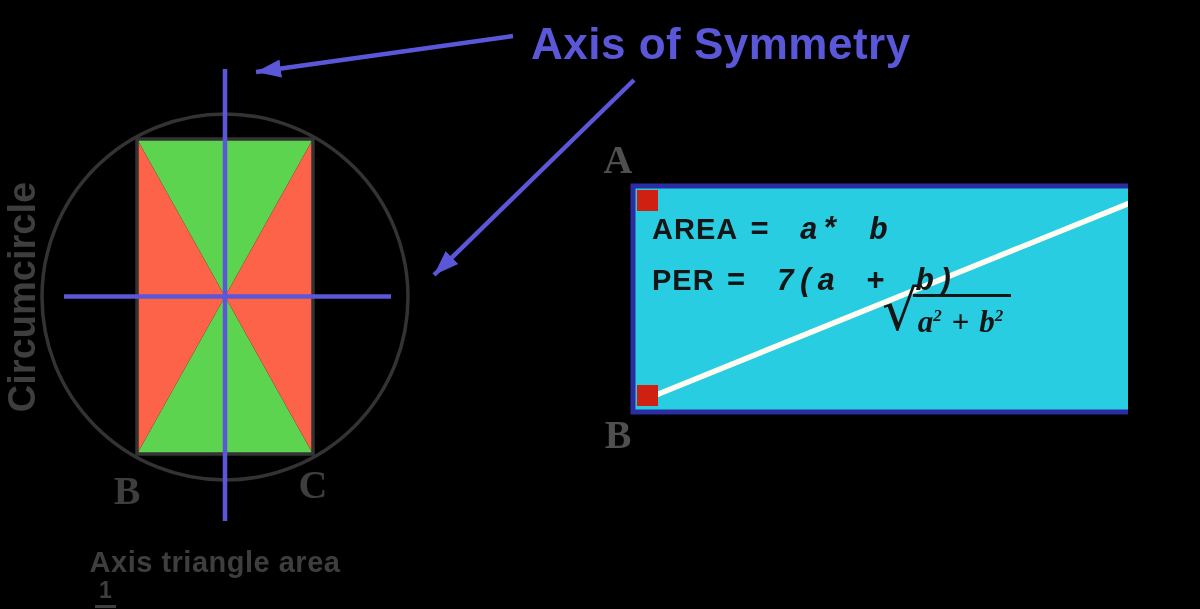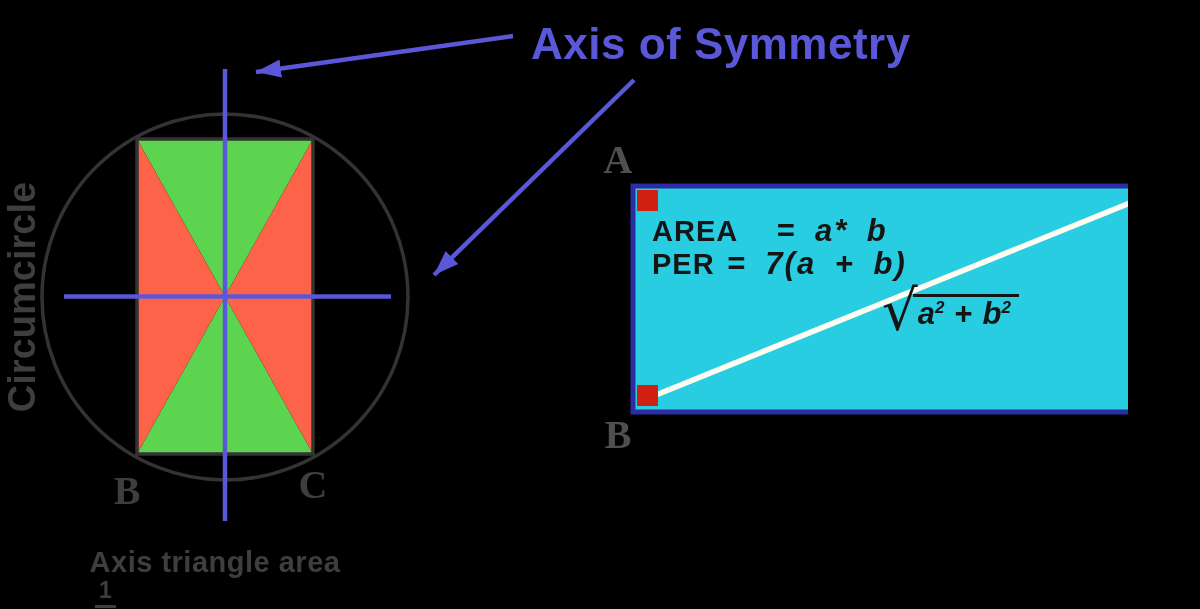--- a/index.html
+++ b/index.html
@@ -49,29 +49,29 @@
     display:flex; align-items:center; gap:9px;
     color:var(--gray-text); font-weight:bold; font-size:29px; white-space:nowrap;
   }
   .frac { display:inline-flex; flex-direction:column; align-items:center;
           font-size:23px; line-height:1; }
   .frac .num { padding:0 4px 3px 4px; }
   .frac .den { border-top:3px solid var(--gray-text); padding:3px 4px 0 4px; }
 
   .formula { display:flex; align-items:baseline; color:var(--formula-ink); white-space:nowrap; }
   .f-label { font-size:29px; font-weight:bold; letter-spacing:1px; }
-  .f-math  { font-family:Liberation Sans, sans-serif; font-weight:bold; font-style:italic;
+  .f-math  { font-family:Liberation Mono, monospace; font-weight:bold; font-style:italic;
              font-size:31px; margin-left:12px; letter-spacing:2px; word-spacing:8px; }
 
   .sqrt-group { display:flex; align-items:flex-start; color:var(--formula-ink); white-space:nowrap; }
   .radical { font-family:"DejaVu Sans", sans-serif; font-size:56px; line-height:56px;
              margin-top:-7px; margin-right:-5px; }
   .sqrt-content { border-top:3.5px solid var(--formula-ink); margin-top:4px;
-                  padding:0 8px 0 5px;
-                  font-family:Liberation Sans, sans-serif; font-weight:bold; font-style:italic;
+                  padding:8px 8px 0 5px;
+                  font-family:Liberation Serif, serif; font-weight:bold; font-style:italic;
                   font-size:31px; line-height:1.1; }
   .sqrt-content sup { font-size:17px; font-weight:bold; }
   .sqrt-content .plus { margin:0 10px; font-style:normal; }
 </style>
 </head>
 <body>
 
 <div class="canvas">
 
   <svg class="layer" width="1200" height="609" viewBox="0 0 1200 609">
@@ -114,25 +114,25 @@
       <span class="num">1</span>
       <span class="den">4</span>
     </span>
   </div>
 
   <div class="abs vertex vright" style="left:618px; top:136px;">A</div>
   <div class="abs vertex vright" style="left:1186px; top:136px;">D</div>
   <div class="abs vertex vright" style="left:618px; top:411px;">B</div>
   <div class="abs vertex vright" style="left:1186px; top:414px;">C</div>
 
-  <div class="abs formula" style="left:652px; top:189px;gap:26px;">
+  <div class="abs formula" style="left:652px; top:189px;">
     <span class="f-label">AREA</span>
     <span class="f-math">= a* b</span>
   </div>
-  <div class="abs formula" style="left:652px; top:222px;justify-content:space-between;">
+  <div class="abs formula" style="left:652px; top:240px;justify-content:space-between;">
     <span class="f-label">PER</span>
     <span class="f-math">= 7(a + b)</span>
   </div>
 
   <div class="abs sqrt-group" style="left:882px; top:266px;">
     <span class="radical">√</span>
     <span class="sqrt-content">
       <span>a</span><sup>2</sup><span class="plus">+</span><span>b</span><sup>2</sup>
     </span>
   </div>

